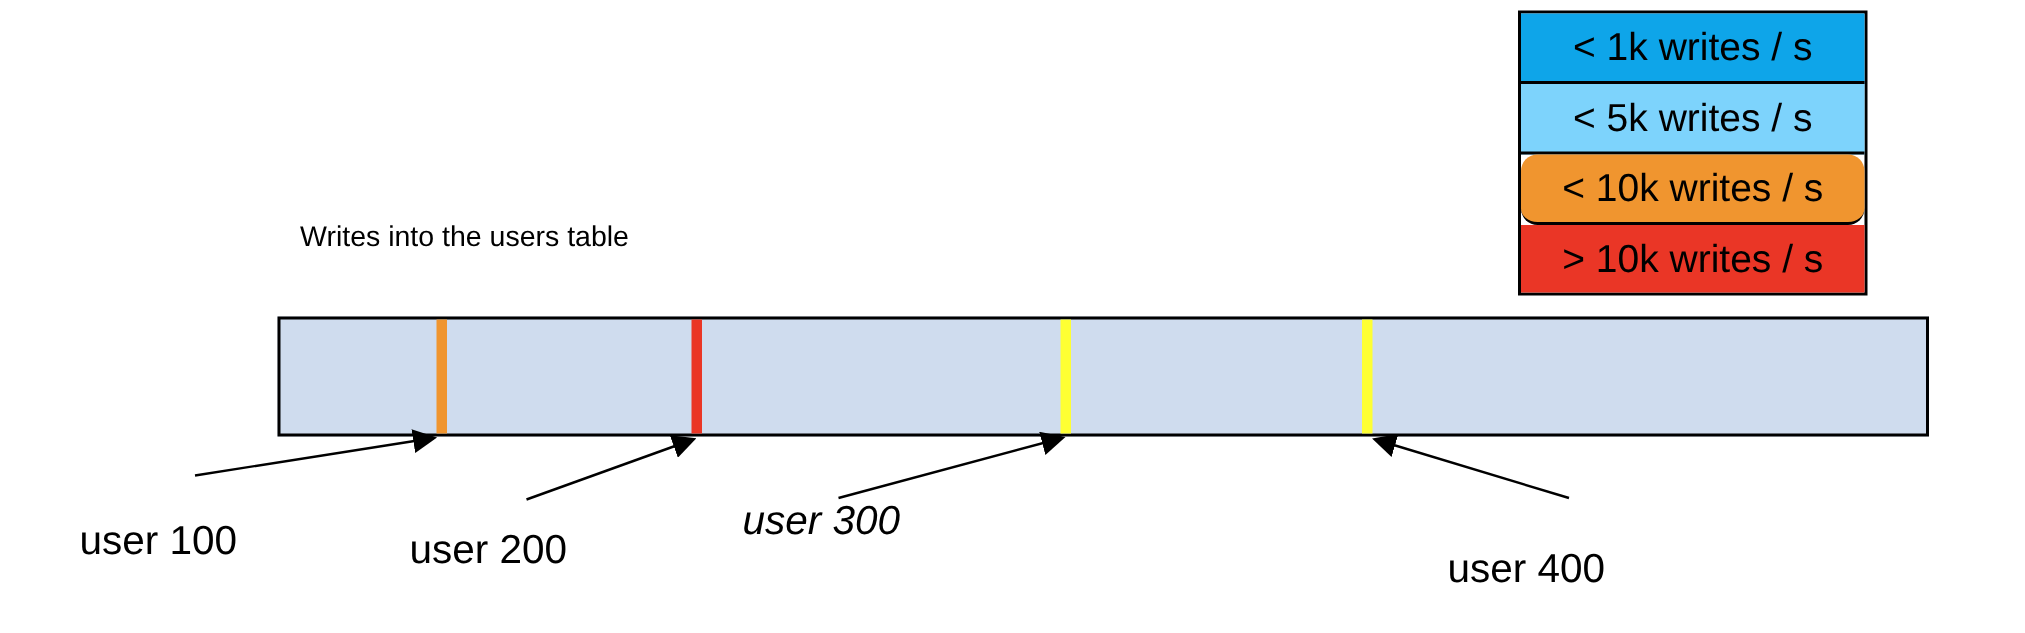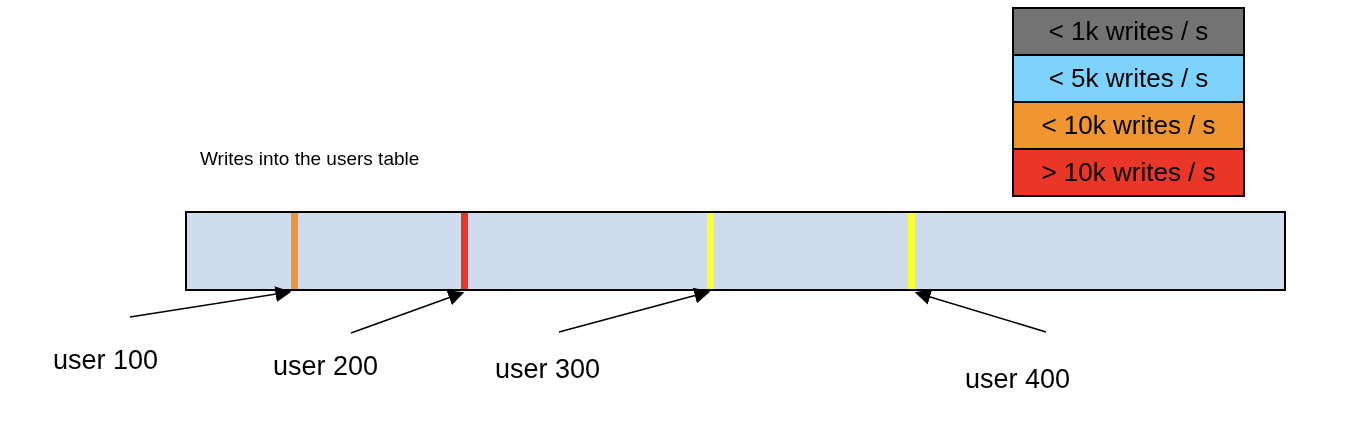--- a/index.html
+++ b/index.html
@@ -48,34 +48,34 @@
     width:1350px;height:422px;
     pointer-events:none;
   }
   .marker-label{
     position:absolute;
     font-size:27px;
     white-space:nowrap;
   }
   .lbl-0{left:53px;top:345px;}
   .lbl-1{left:273px;top:351px;}
-  .lbl-2{left:495px;top:354px;}
+  .lbl-2{left:495px;top:332px;font-style:italic;}
   .lbl-3{left:965px;top:364px;}
 </style>
 </head>
 <body>
 
 <div class="canvas">
 
   <div class="title">Writes into the users table</div>
 
   <div class="legend">
-    <div class="legend-row" style="background: #737373;">&lt; 1k writes / s</div>
+    <div class="legend-row" style="background: #0ea5e9;">&lt; 1k writes / s</div>
     <div class="legend-row" style="background: #7dd3fc;">&lt; 5k writes / s</div>
-    <div class="legend-row" style="background: rgb(240, 149, 47);">&lt; 10k writes / s</div>
+    <div class="legend-row" style="background: rgb(240, 149, 47); border-radius: 11px;">&lt; 10k writes / s</div>
     <div class="legend-row" style="background: rgb(234, 54, 38);">&gt; 10k writes / s</div>
   </div>
 
   <div class="bar" style="background: rgb(207, 220, 238);">
     <div class="stripe" style="left: 104px; background: rgb(240, 149, 47);"></div>
     <div class="stripe" style="left: 274px; background: rgb(234, 54, 38);"></div>
     <div class="stripe" style="left: 520px; background: rgb(254, 255, 51);"></div>
     <div class="stripe" style="left: 721px; background: rgb(254, 255, 51);"></div>
   </div>
 

